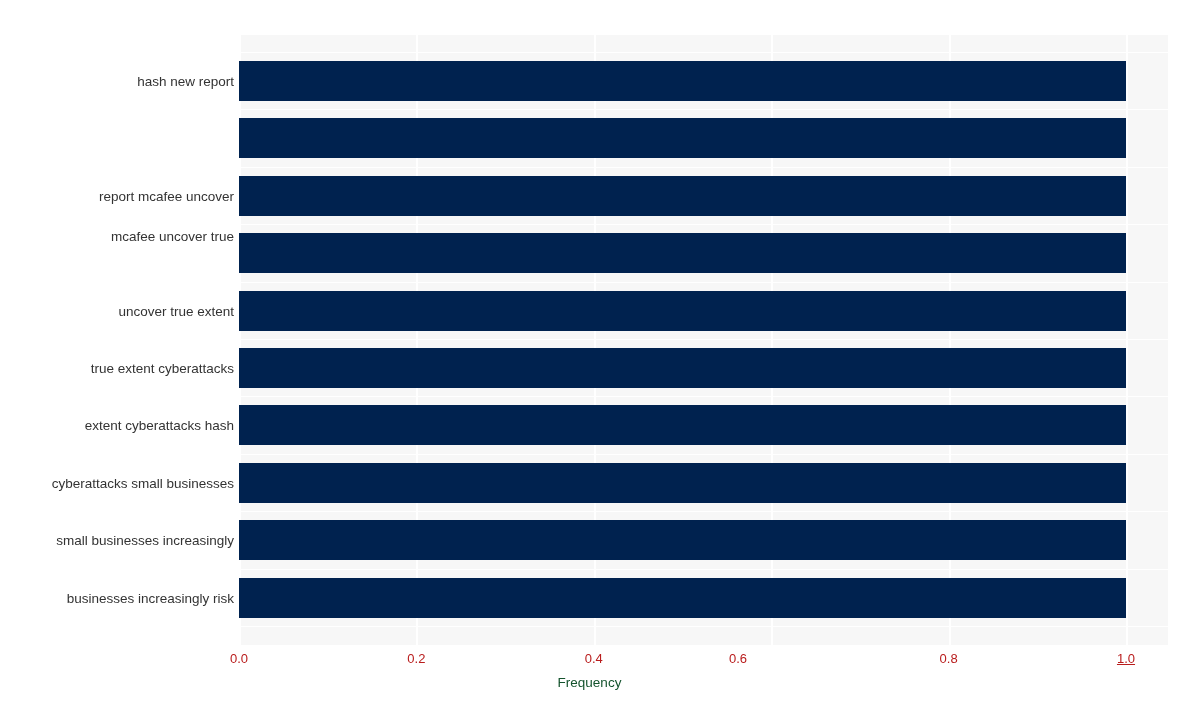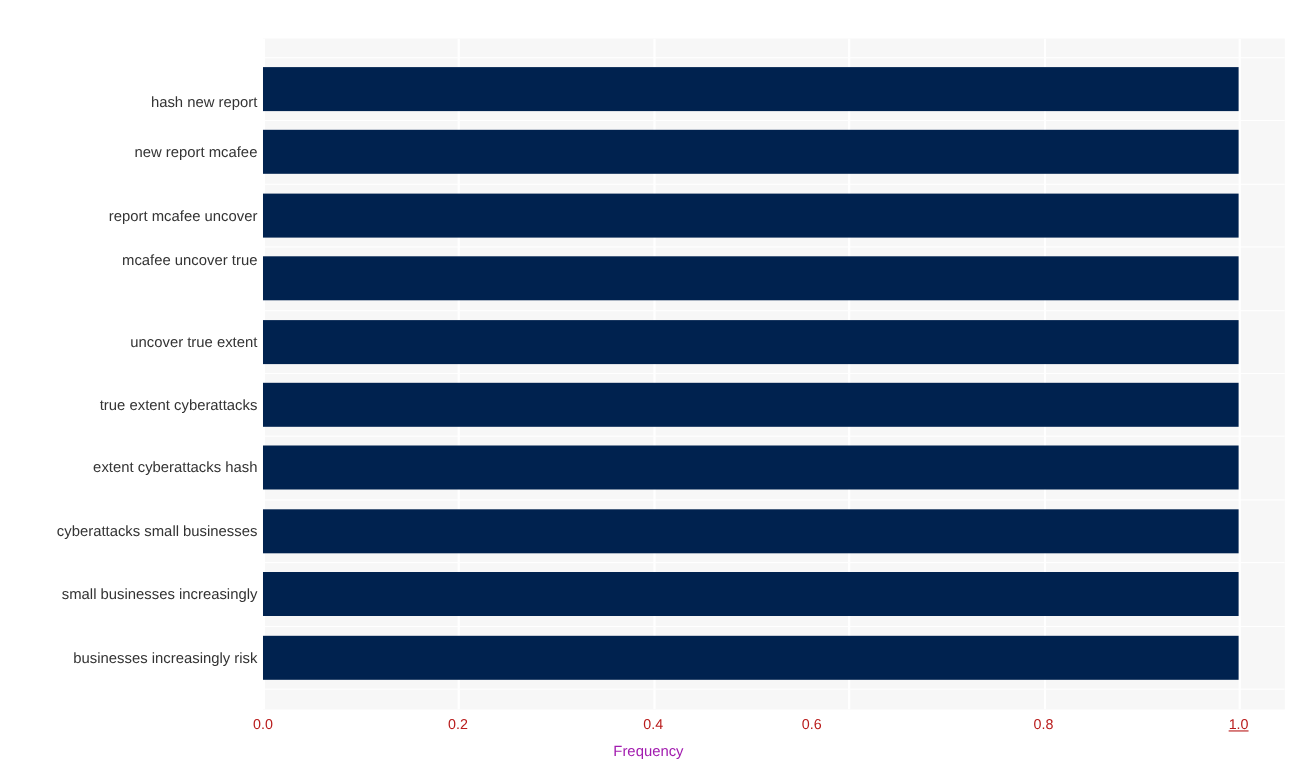--- a/index.html
+++ b/index.html
@@ -96,21 +96,21 @@
     transform: translateX(-50%);
     white-space: nowrap;
   }
   #x-axis-title {
     position: absolute;
     top: 675px;
     left: 0;
     width: 1179px;
     text-align: center;
     font-size: 13.5px;
-    color: #a21caf;
+    color: #14532d;
   }
 </style>
 </head>
 <body>
 
 <div id="figure">
 
 
   <div id="plot-area">
       <div class="vgrid" style="left: 0px;"></div>
@@ -136,22 +136,21 @@
       <div class="bar" style="top: 198.2px; height: 40px; width: 887px; background: rgb(0, 34, 79);"></div>
       <div class="bar" style="top: 255.6px; height: 40px; width: 887px; background: rgb(0, 34, 79);"></div>
       <div class="bar" style="top: 313px; height: 40px; width: 887px; background: rgb(0, 34, 79);"></div>
       <div class="bar" style="top: 370.4px; height: 40px; width: 887px; background: rgb(0, 34, 79);"></div>
       <div class="bar" style="top: 427.8px; height: 40px; width: 887px; background: rgb(0, 34, 79);"></div>
       <div class="bar" style="top: 485.2px; height: 40px; width: 887px; background: rgb(0, 34, 79);"></div>
       <div class="bar" style="top: 542.6px; height: 40px; width: 887px; background: rgb(0, 34, 79);"></div>
     </div>
 
   <div id="y-axis-labels">
-      <div class="ytick" style="top: 81px; margin-top: 12px;">hash new report</div>
-      <div class="ytick" style="top: 138.4px;">new report mcafee</div>
+      <div class="ytick" style="top: 81px;">hash new report</div>
       <div class="ytick" style="top: 195.8px;">report mcafee uncover</div>
       <div class="ytick" style="top: 236px;">mcafee uncover true</div>
       <div class="ytick" style="top: 310.6px;">uncover true extent</div>
       <div class="ytick" style="top: 368px;">true extent cyberattacks</div>
       <div class="ytick" style="top: 425.4px;">extent cyberattacks hash</div>
       <div class="ytick" style="top: 482.8px;">cyberattacks small businesses</div>
       <div class="ytick" style="top: 540.2px;">small businesses increasingly</div>
       <div class="ytick" style="top: 597.6px;">businesses increasingly risk</div>
     </div>
 

